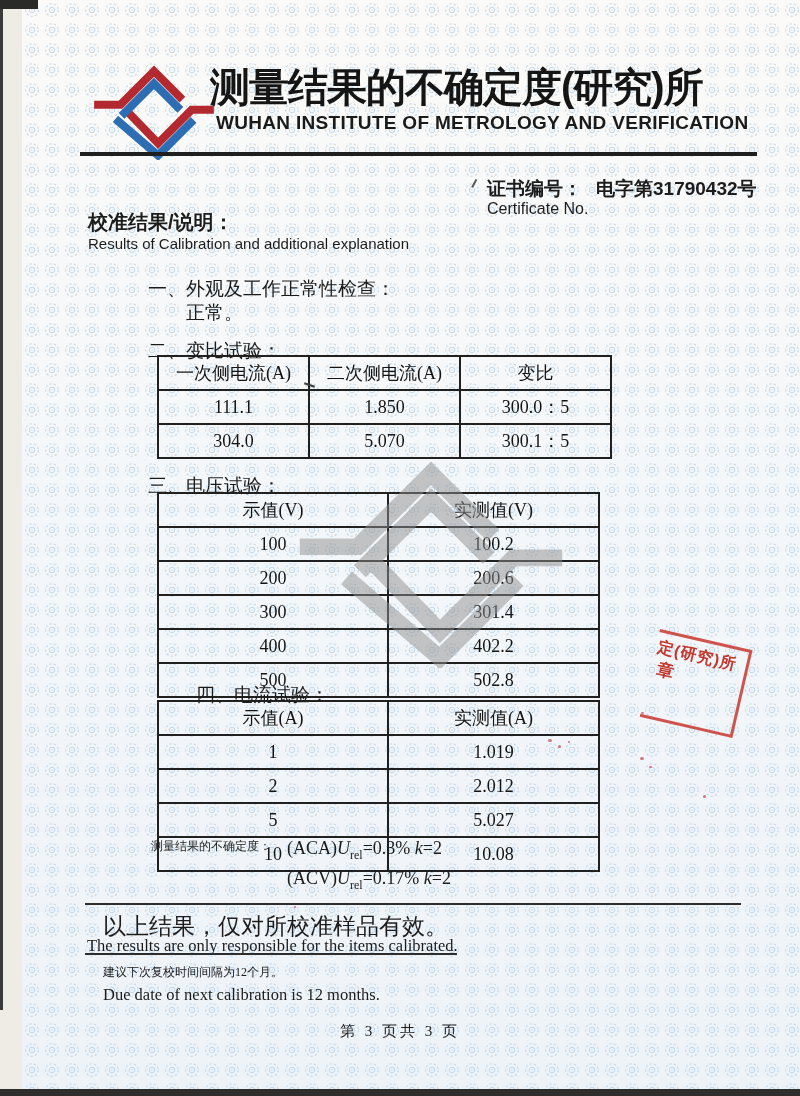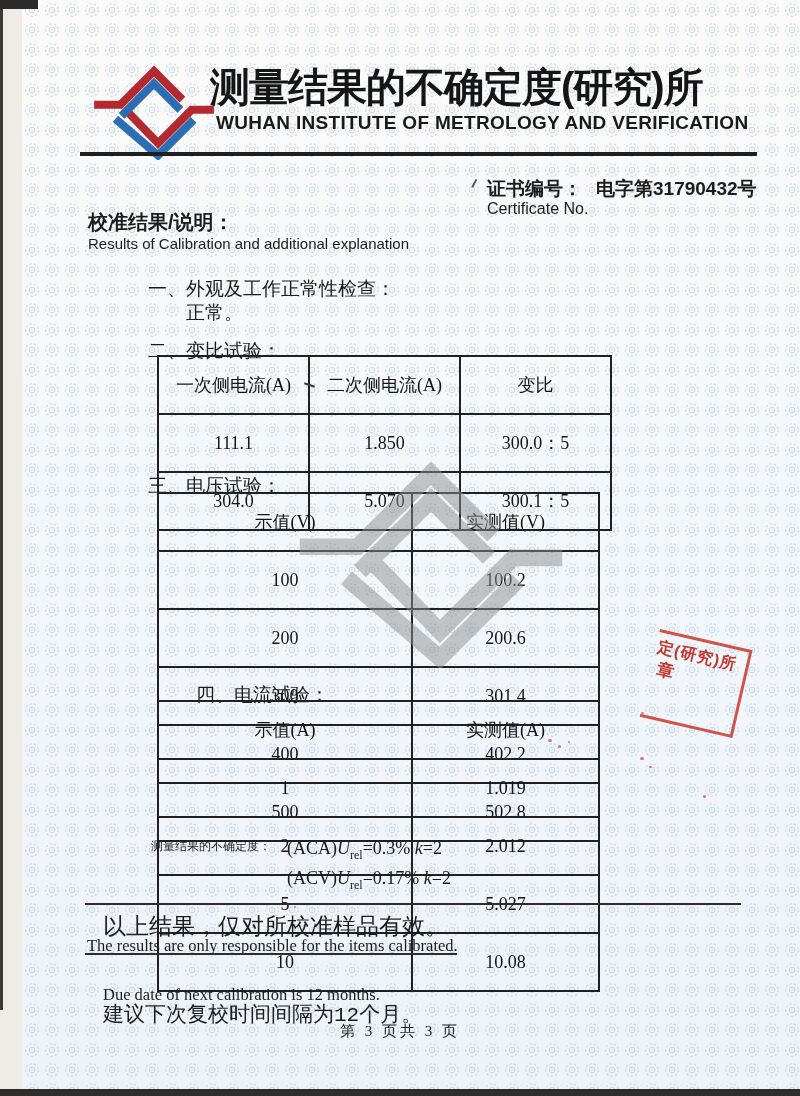--- a/index.html
+++ b/index.html
@@ -45,41 +45,41 @@
   .sec-en{left:88px;top:235px;font-size:15px;
     font-family:"Liberation Sans","DejaVu Sans",sans-serif;}
   .item-head{font-size:19px;color:#1b1b1b;}
   .i1{left:148px;top:276px;}
   .i1r{left:186px;top:300px;}
   .i2{left:148px;top:338px;}
   .i3{left:148px;top:473px;}
   .i4{left:148px;top:682px;margin-left:48px;}
   
   table{border-collapse:collapse;table-layout:fixed;position:absolute;background:transparent;}
-  td{border:2px solid #202020;text-align:center;font-size:18px;padding:16px;height:24px;
+  td{border:2px solid #202020;text-align:center;font-size:18px;padding:4px;height:24px;
      font-family:"Liberation Serif","DejaVu Serif",serif;color:#141414;}
   .tableA{left:157px;top:355px;width:455px;}
   .tableB{left:157px;top:492px;width:443px;}
   .tableC{left:157px;top:700px;width:443px;}
   .tableB td:first-child,.tableC td:first-child{width:220px;}
   
   .watermark{left:276px;top:440px;z-index:1;opacity:.5;}
   
   .unc-label{left:151px;top:838px;font-size:12px;}
   .unc-line{font-size:18px;}
   .u1{left:287px;top:838px;}
   .u2{left:287px;top:868px;}
   .unc-line i{font-family:"Liberation Serif","DejaVu Serif",serif;}
   .unc-line sub{font-size:12px;}
   
   .foot-rule{left:85px;top:903px;width:656px;height:2px;background:#2d2d2d;}
   .f-cn1{left:103px;top:911px;font-size:23px;}
   .f-en1{left:87px;top:936px;font-size:16.5px;}
   .foot-underline{left:85px;top:953px;width:372px;height:2px;background:#2d2d2d;}
-  .f-cn2{left:103px;top:1000px;font-size:21px;font-family:Liberation Mono, monospace;}
+  .f-cn2{left:103px;top:964px;font-size:12px;}
   .f-en2{left:103px;top:985px;font-size:16.5px;}
   .page-num{left:0;top:1022px;width:800px;text-align:center;font-size:15px;letter-spacing:3px;}
   
   .stamp{
     left:660px;top:629px;width:88px;height:78px;
     border:3px solid rgba(199,47,38,.82);border-left:none;
     transform:rotate(13deg);transform-origin:top left;
     color:#c4352b;font-weight:700;z-index:3;
     font-family:"Liberation Sans","DejaVu Sans",sans-serif;
     padding:4px 2px 2px 2px;line-height:1.35;

